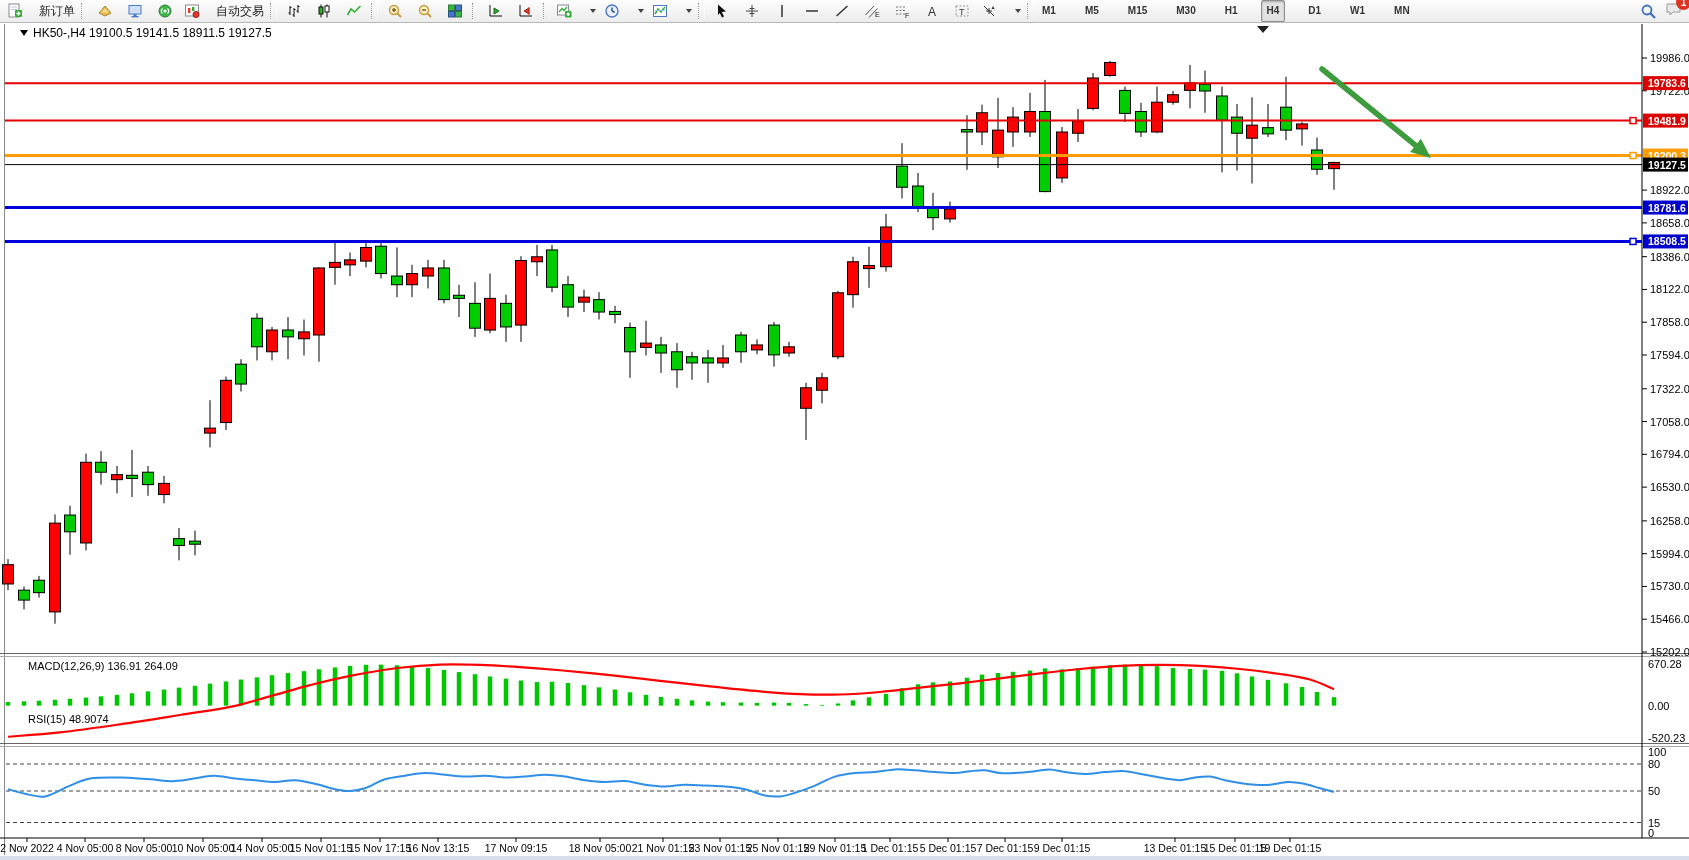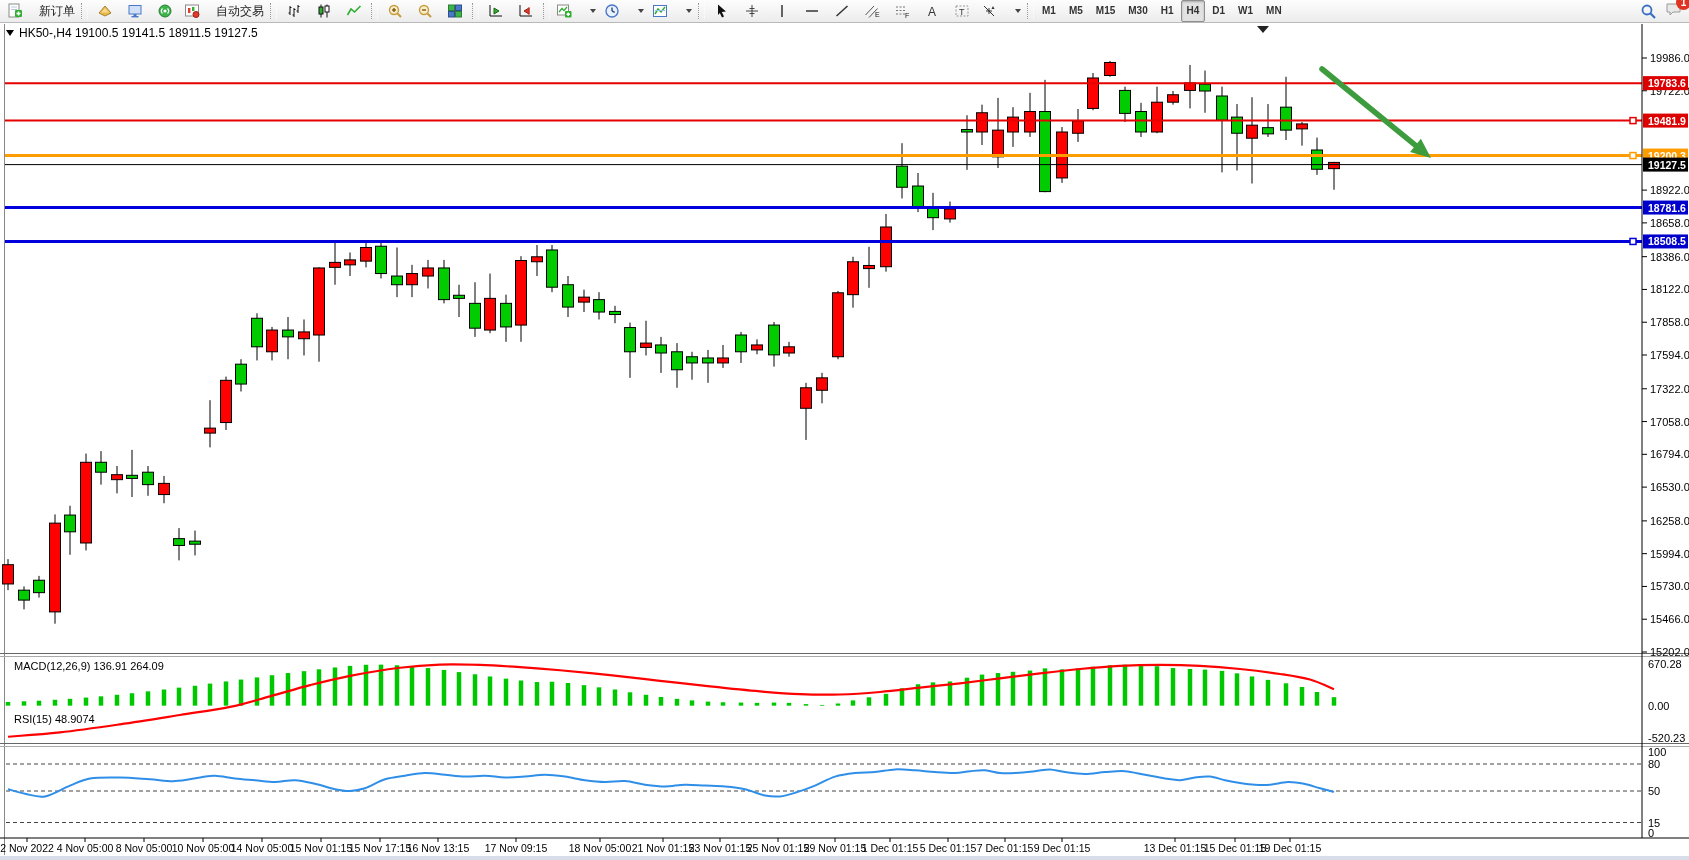--- a/index.html
+++ b/index.html
@@ -14,21 +14,21 @@
   .grip{width:5px;height:16px;margin:0 2px;border-left:1px dotted #9a9a9a;border-right:1px dotted #fff;}
   .caret{width:0;height:0;border-left:3px solid transparent;border-right:3px solid transparent;
          border-top:4px solid #444;margin-left:2px;}
   .tf{font-size:10px;font-weight:bold;color:#333;padding:2px 5px;height:16px;line-height:16px;
       border:1px solid transparent;border-radius:2px;}
   .tf.active{background:#e2e2e2;border:1px solid #8f8f8f;box-shadow:inset 0 1px 2px rgba(0,0,0,.25);}
   .tb-right{margin-left:auto;display:flex;align-items:center;margin-right:6px;gap:8px;}
   .badge{position:absolute;top:-6px;right:-8px;background:#e03423;color:#fff;font-size:10px;font-weight:bold;
          border-radius:50%;width:15px;height:15px;line-height:15px;text-align:center;}
   
-  .ovl{position:absolute;z-index:3;color:#000;white-space:nowrap;}
+  .ovl{position:absolute;z-index:3;color:#000;white-space:nowrap;padding-left:14px;}
   #chart-title{left:6px;top:26px;font-size:12px;display:flex;align-items:center;gap:5px;}
   #macd-label{left:14px;top:660px;font-size:11px;text-align:center;}
   #rsi-label{left:14px;top:713px;font-size:11px;}
   .tri-down{width:0;height:0;border-left:4px solid transparent;border-right:4px solid transparent;
             border-top:6px solid #000;display:inline-block;}
   svg#chart-svg{position:absolute;left:0;top:0;z-index:1;}
   svg text{font-family:"Liberation Sans",sans-serif;}
   .bottom-strip{position:absolute;left:0;top:856px;width:1689px;height:4px;background:#d8dee9;z-index:4;}
 </style>
 </head>
@@ -603,21 +603,21 @@
   </div>
   <div class="tbtn">
     <svg width="16" height="16">
         <path d="M3 3 L8 8 M8 8 L8 5 M8 8 L5 8" stroke="#333" fill="none"></path>
         <path d="M13 13 L8 8 M8 8 L11 8 M8 8 L8 11" stroke="#333" fill="none"></path>
         <path d="M12 3 l1.5 3 h-3 Z" fill="#333"></path>
       </svg>
     <span class="caret"></span>
   </div>
   <div class="grip"></div>
-  <div id="tf-box" style="display:flex;align-items:center;gap:1px;">
+  <div id="tf-box" style="display:flex;align-items:center;gap:17px;">
       <div class="tf">M1</div>
       <div class="tf">M5</div>
       <div class="tf">M15</div>
       <div class="tf">M30</div>
       <div class="tf">H1</div>
       <div class="tf active">H4</div>
       <div class="tf">D1</div>
       <div class="tf">W1</div>
       <div class="tf">MN</div>
     </div>

